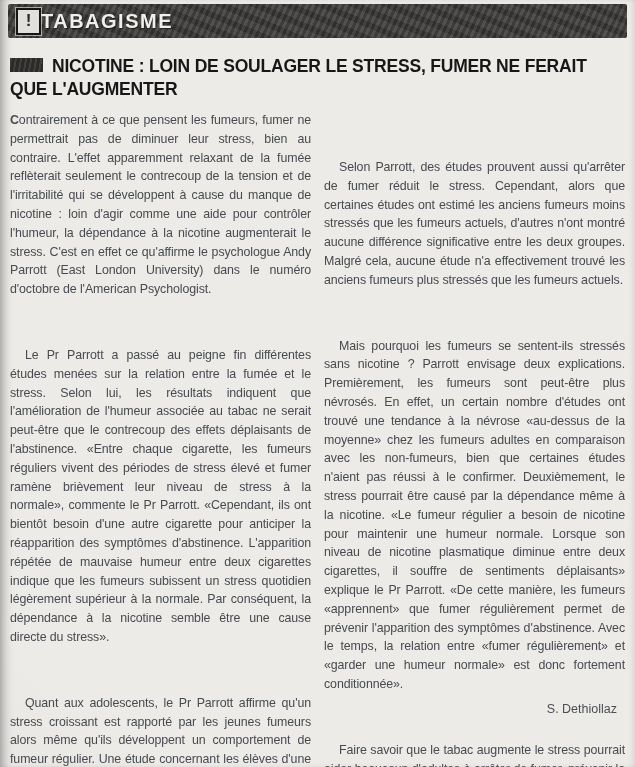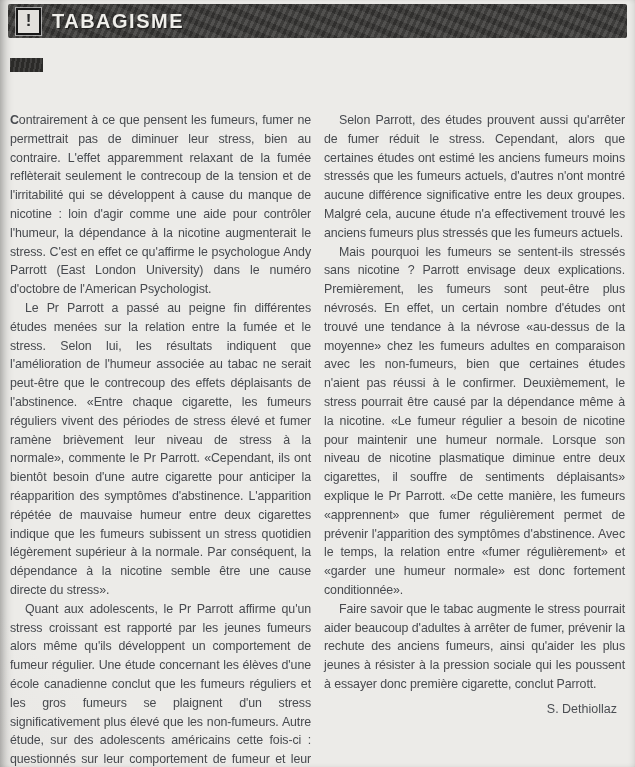--- a/index.html
+++ b/index.html
@@ -34,21 +34,20 @@
     color: #2a2a2a;
     font-weight: bold; font-size: 17px; line-height: 22px;
     text-align: center;
     flex: 0 0 auto;
   }
   .banner-label {
     color: #f0efeb;
     font-weight: bold;
     font-size: 20px;
     letter-spacing: 1.5px;
-    margin-left: 11px;
     text-shadow: 1px 1px 1px rgba(0,0,0,0.55);
   }
   
   .headline {
     position: absolute; left: 10px; top: 55px;
     width: 608px;
     font-weight: bold;
     font-size: 17.5px; line-height: 23px;
     letter-spacing: -0.2px;
     color: #171717;
@@ -67,42 +66,42 @@
     display: flex; gap: 13px;
   }
   .col { flex: 1 1 0; text-align: justify; }
   .para {
     margin: 0;
     font-size: 12.4px;
     line-height: 18.8px;
     letter-spacing: -0.1px;
     color: #474a4f;
   }
-  .para.indent { text-indent: 15px; }
+  .para.indent { text-indent: 15px; margin-top: 47px; }
   .lead-cap { font-weight: bold; }
   .it { }
   
   .signature {
     position: absolute; right: 18px; top: 702px;
     font-size: 12.5px;
     color: #4b4e53;
   }
 </style>
 </head>
 <body>
 
 <div class="page">
 
   <div class="banner">
     <span class="banner-icon">!</span>
     <span class="banner-label">TABAGISME</span>
   </div>
 
   <div class="headline">
-    <span class="headline-box"></span>
+    <span class="headline-box"></span><span class="headline-text">NICOTINE : LOIN DE SOULAGER LE STRESS, FUMER NE FERAIT QUE L'AUGMENTER</span>
   </div>
 
   <div class="columns">
     <div class="col">
         <p class="para"><span class="lead-cap">C</span><span>ontrairement à ce que pensent les fumeurs, fumer ne permettrait pas de diminuer leur stress, bien au contraire. L'effet apparemment relaxant de la fumée reflèterait seulement le contrecoup de la tension et de l'irritabilité qui se développent à cause du manque de nicotine : loin d'agir comme une aide pour contrôler l'humeur, la dépendance à la nicotine augmenterait le stress. C'est en effet ce qu'affirme le psychologue Andy Parrott (East London University) dans le numéro d'octobre de l'</span><span class="it">American Psychologist</span><span>.</span></p>
         <p class="para indent"><span>Le Pr Parrott a passé au peigne fin différentes études menées sur la relation entre la fumée et le stress. Selon lui, les résultats indiquent que l'amélioration de l'humeur associée au tabac ne serait peut-être que le contrecoup des effets déplaisants de l'abstinence. «Entre chaque cigarette, les fumeurs réguliers vivent des périodes de stress élevé et fumer ramène brièvement leur niveau de stress à la normale», commente le Pr Parrott. «Cependant, ils ont bientôt besoin d'une autre cigarette pour anticiper la réapparition des symptômes d'abstinence. L'apparition répétée de mauvaise humeur entre deux cigarettes indique que les fumeurs subissent un stress quotidien légèrement supérieur à la normale. Par conséquent, la dépendance à la nicotine semble être une cause directe du stress».</span></p>
         <p class="para indent"><span>Quant aux adolescents, le Pr Parrott affirme qu'un stress croissant est rapporté par les jeunes fumeurs alors même qu'ils développent un comportement de fumeur régulier. Une étude concernant les élèves d'une école canadienne conclut que les fumeurs réguliers et les gros fumeurs se plaignent d'un stress significativement plus élevé que les non-fumeurs. Autre étude, sur des adolescents américains cette fois-ci : questionnés sur leur comportement de fumeur et leur état sentimental au cours des deux années précédentes, ceux-ci auraient rapporté une multiplication de leurs peines</span></p>
       </div>
     <div class="col">
         <p class="para indent"><span>Selon Parrott, des études prouvent aussi qu'arrêter de fumer réduit le stress. Cependant, alors que certaines études ont estimé les anciens fumeurs moins stressés que les fumeurs actuels, d'autres n'ont montré aucune différence significative entre les deux groupes. Malgré cela, aucune étude n'a effectivement trouvé les anciens fumeurs plus stressés que les fumeurs actuels.</span></p>

